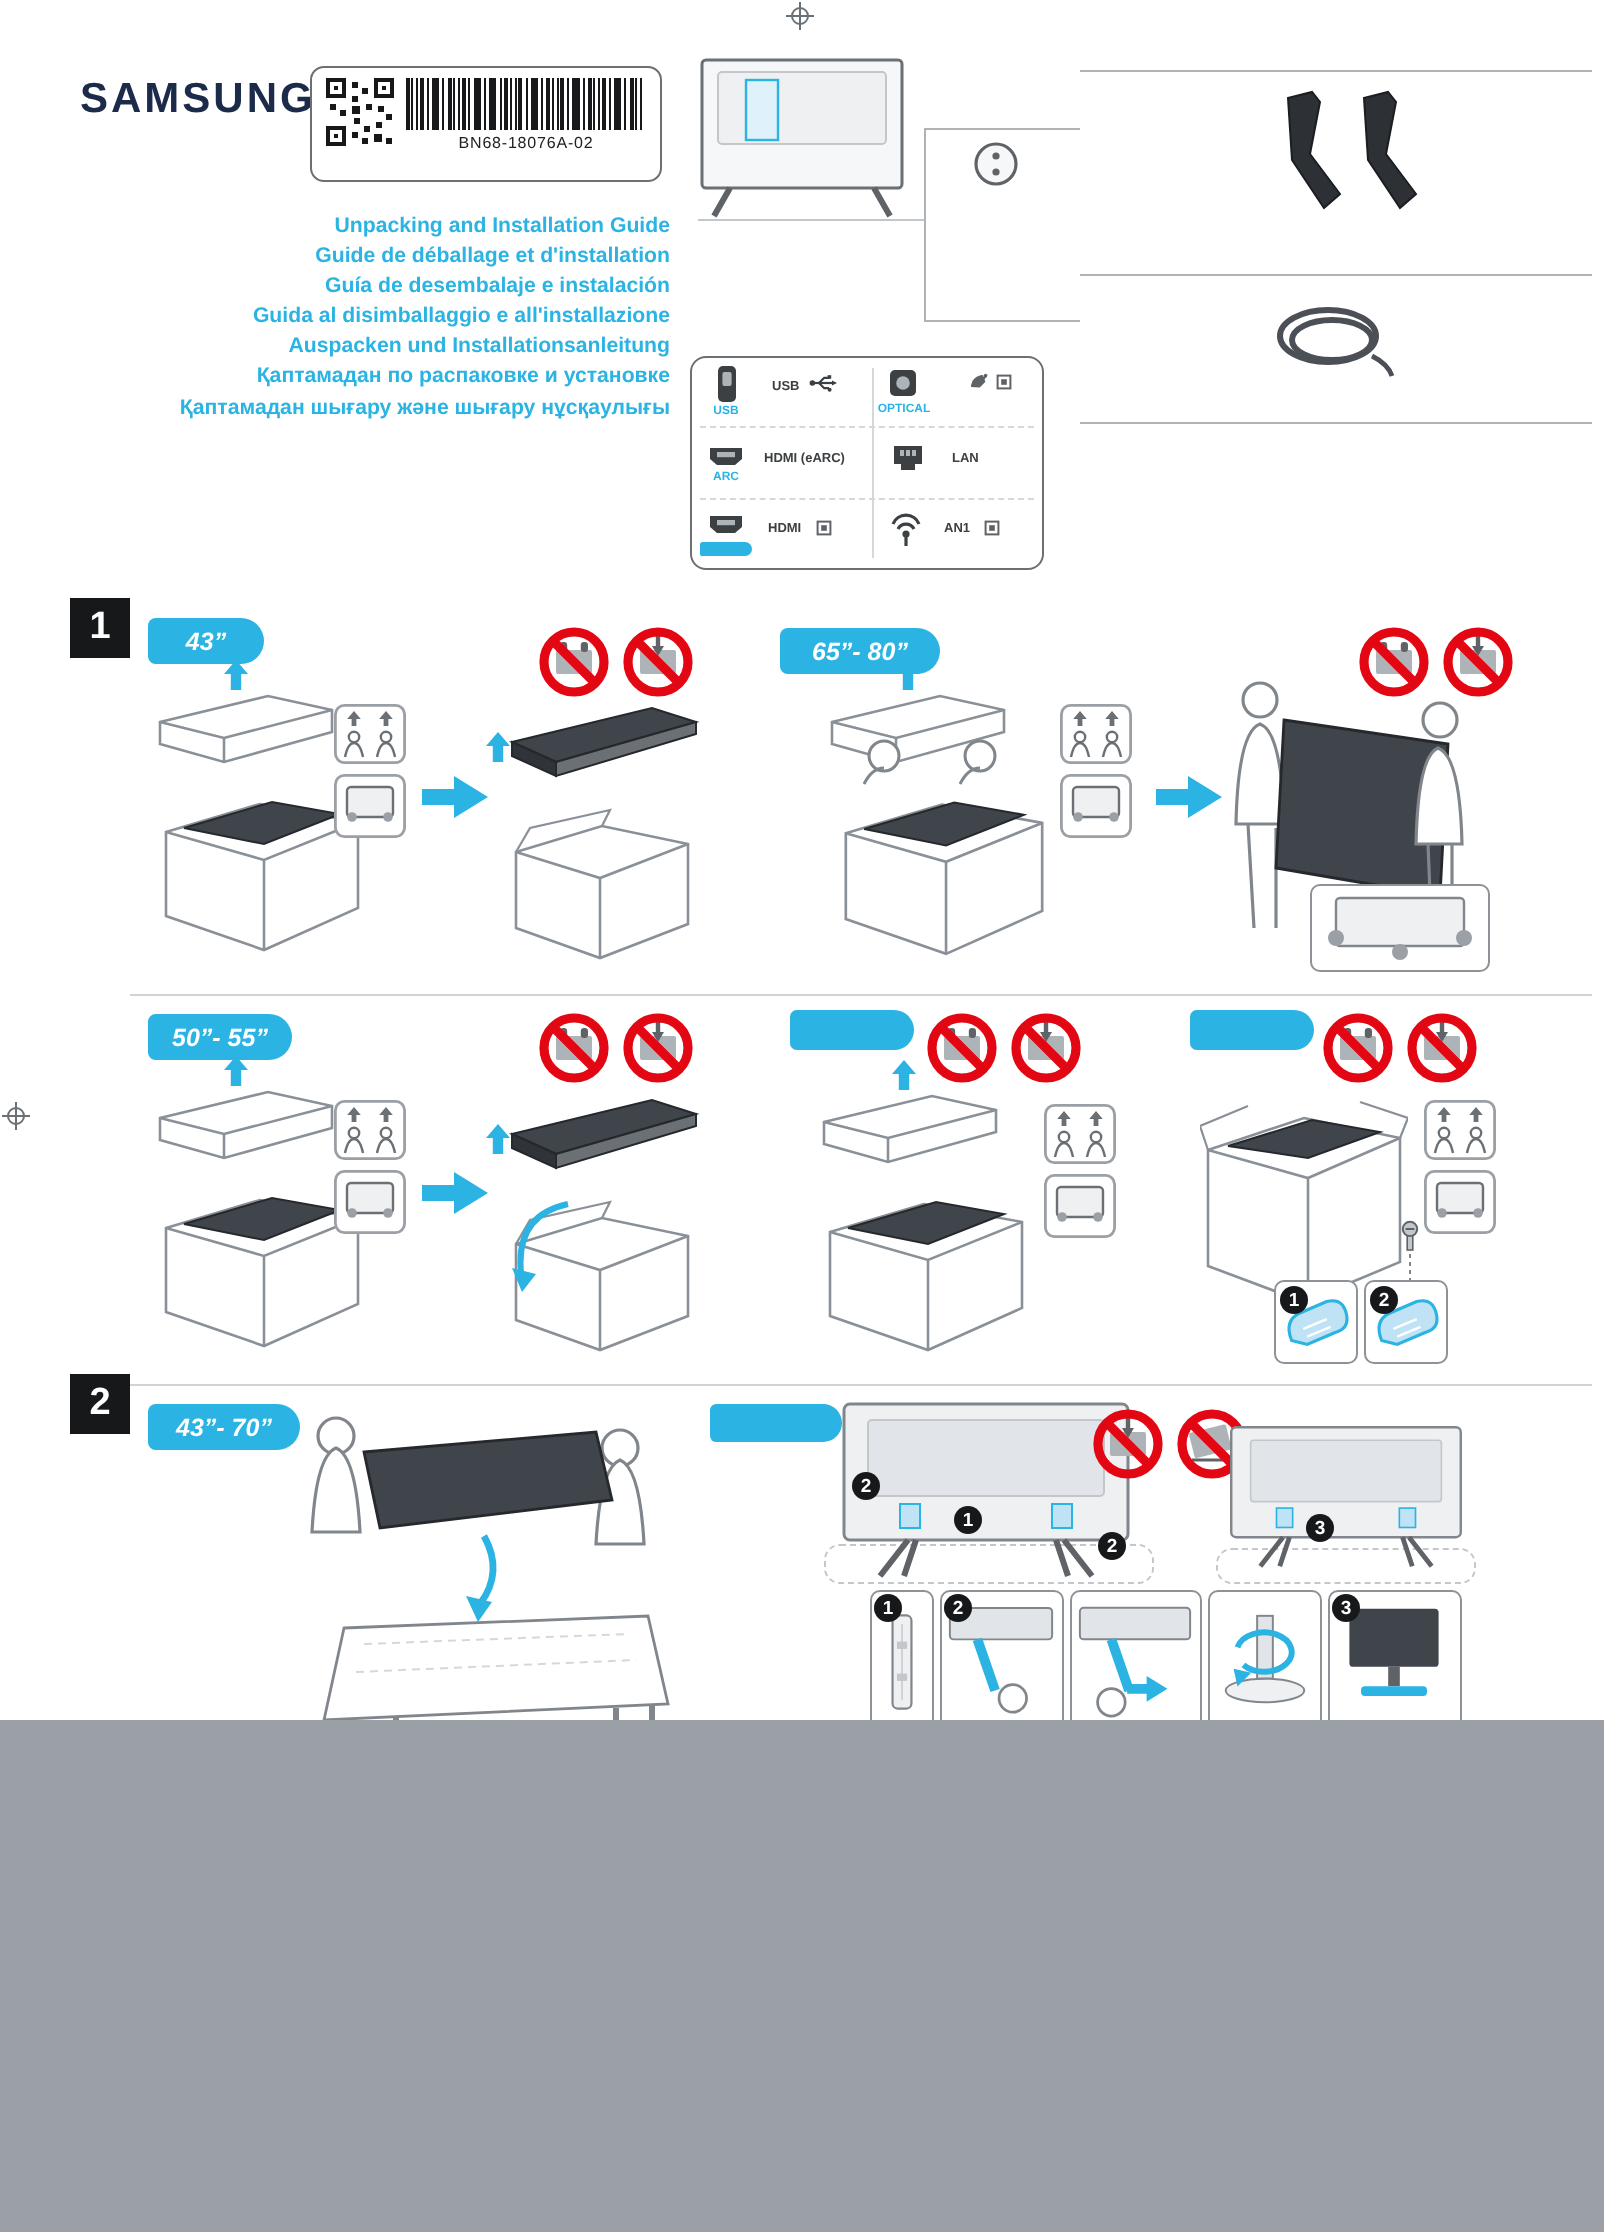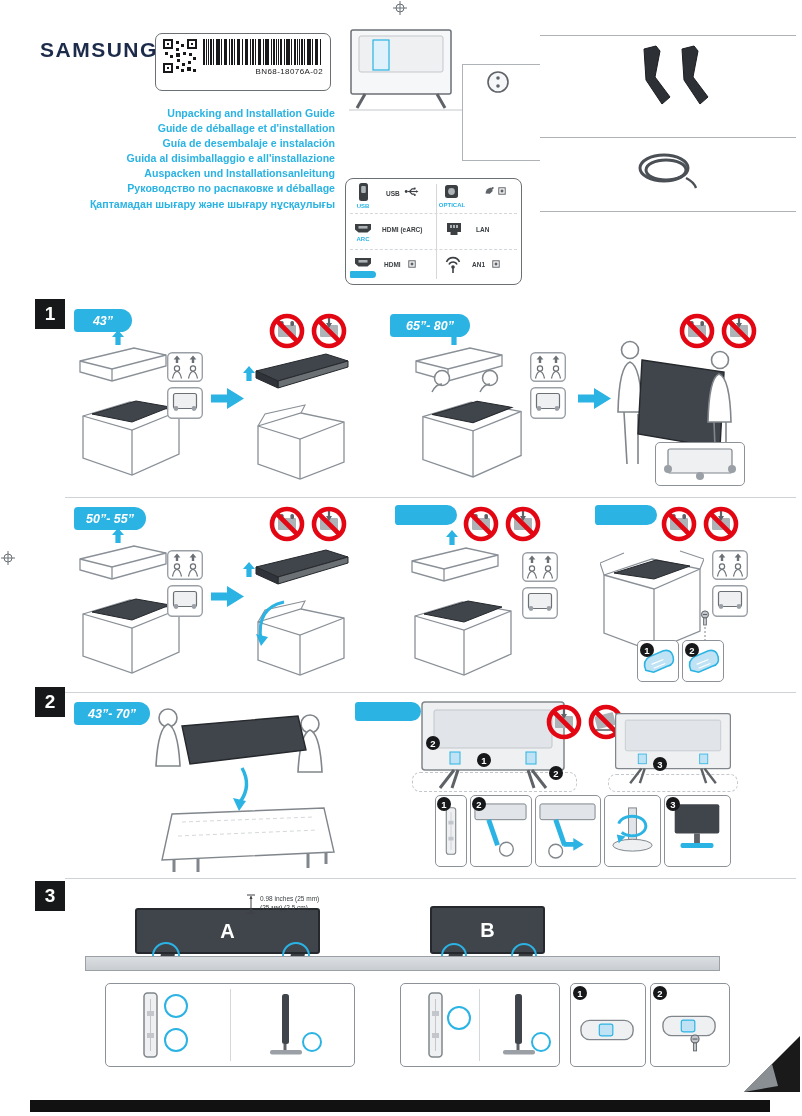--- a/index.html
+++ b/index.html
@@ -1,22 +1,22 @@
 <!DOCTYPE html>
 <html><head>
 <meta charset="utf-8">
 <style>
 *{margin:0;padding:0;box-sizing:border-box}
 html,body{background:#9aa0a6}
-.sheet{position:relative;width:802px;height:1116px;margin:0 auto;background:#fff;overflow:hidden;font-family:"Liberation Sans",sans-serif}
+.sheet{position:relative;width:802px;height:860px;margin:0 auto;background:#fff;overflow:hidden;font-family:"Liberation Sans",sans-serif}
 .abs{position:absolute}
 .logo{font-size:21px;font-weight:bold;letter-spacing:1.5px;color:#1c2b4a}
 .label-box{border:1.6px solid #6b7075;border-radius:7px;width:176px;height:58px;padding:5px 7px;display:flex;gap:6px;align-items:flex-start;background:#fff}
 .barcode{width:118px;height:26px;background:repeating-linear-gradient(90deg,#17181a 0 1px,transparent 1px 2.6px),repeating-linear-gradient(90deg,#17181a 0 2px,transparent 2px 7px);background-color:#fff}
-.partnum{font-size:8px;color:#202124;text-align:right;margin-top:2px;letter-spacing:.4px}
+.partnum{font-size:8px;color:#202124;text-align:center;margin-top:2px;letter-spacing:.4px}
 .titles{color:#2ab3e3;font-weight:bold;font-size:10.6px;line-height:15.1px;text-align:right;width:258px}
 .badge{background:#2ab3e3;color:#fff;font-weight:bold;font-style:italic;font-size:12.5px;height:23px;border-radius:4px 12px 12px 4px;display:flex;align-items:center;justify-content:center}
 .stepnum{width:30px;height:30px;background:#17181a;color:#fff;font-size:19px;font-weight:bold;display:flex;align-items:center;justify-content:center}
 .hline{height:1px;background:#cfd2d6}
 .vthin{width:1px;background:#aeb3b8}
 .hthin{height:1px;background:#aeb3b8}
 .ncircle{width:14px;height:14px;border-radius:50%;background:#17181a;color:#fff;font-size:9.5px;font-weight:bold;display:flex;align-items:center;justify-content:center;z-index:3}
 .pframe{border:1.4px solid #8d9298;border-radius:5px;background:#fff;position:absolute}
 .cyanpill{background:#2ab3e3;border-radius:3px 8px 8px 3px}
 .tvfront{background:#40454c;border:2px solid #25282c;border-radius:3px;display:flex;align-items:center;justify-content:center;color:#fff;font-weight:bold;font-size:20px;position:absolute}
@@ -267,21 +267,21 @@
     <div class="partnum">BN68-18076A-02</div>
   </div>
 </div>
 
 <div class="abs titles" style="left:77px;top:106px">
   <div>Unpacking and Installation Guide</div>
   <div>Guide de déballage et d'installation</div>
   <div>Guía de desembalaje e instalación</div>
   <div>Guida al disimballaggio e all'installazione</div>
   <div>Auspacken und Installationsanleitung</div>
-  <div>Руководство по распаковке и déballage</div>
+  <div>Қаптамадан по распаковке и установке</div>
   <div>Қаптамадан шығару және шығару нұсқаулығы</div>
 </div>
 
 <svg class="abs" style="left:345px;top:26px" width="125" height="90" viewBox="0 0 125 90">
   <rect x="6" y="4" width="100" height="64" rx="2" fill="#f6f7f8" stroke="#6b7075" stroke-width="1.5"></rect>
   <rect x="14" y="10" width="84" height="36" rx="2" fill="#eef0f2" stroke="#c3c7cc"></rect>
   <rect x="28" y="14" width="16" height="30" fill="#dff2fb" stroke="#2ab3e3" stroke-width="1.2"></rect>
   <path d="M20 68 l-8 14 M92 68 l8 14" stroke="#5f6368" stroke-width="3" fill="none"></path>
   <line x1="4" y1="84" x2="118" y2="84" stroke="#c3c7cc"></line>
 </svg>

